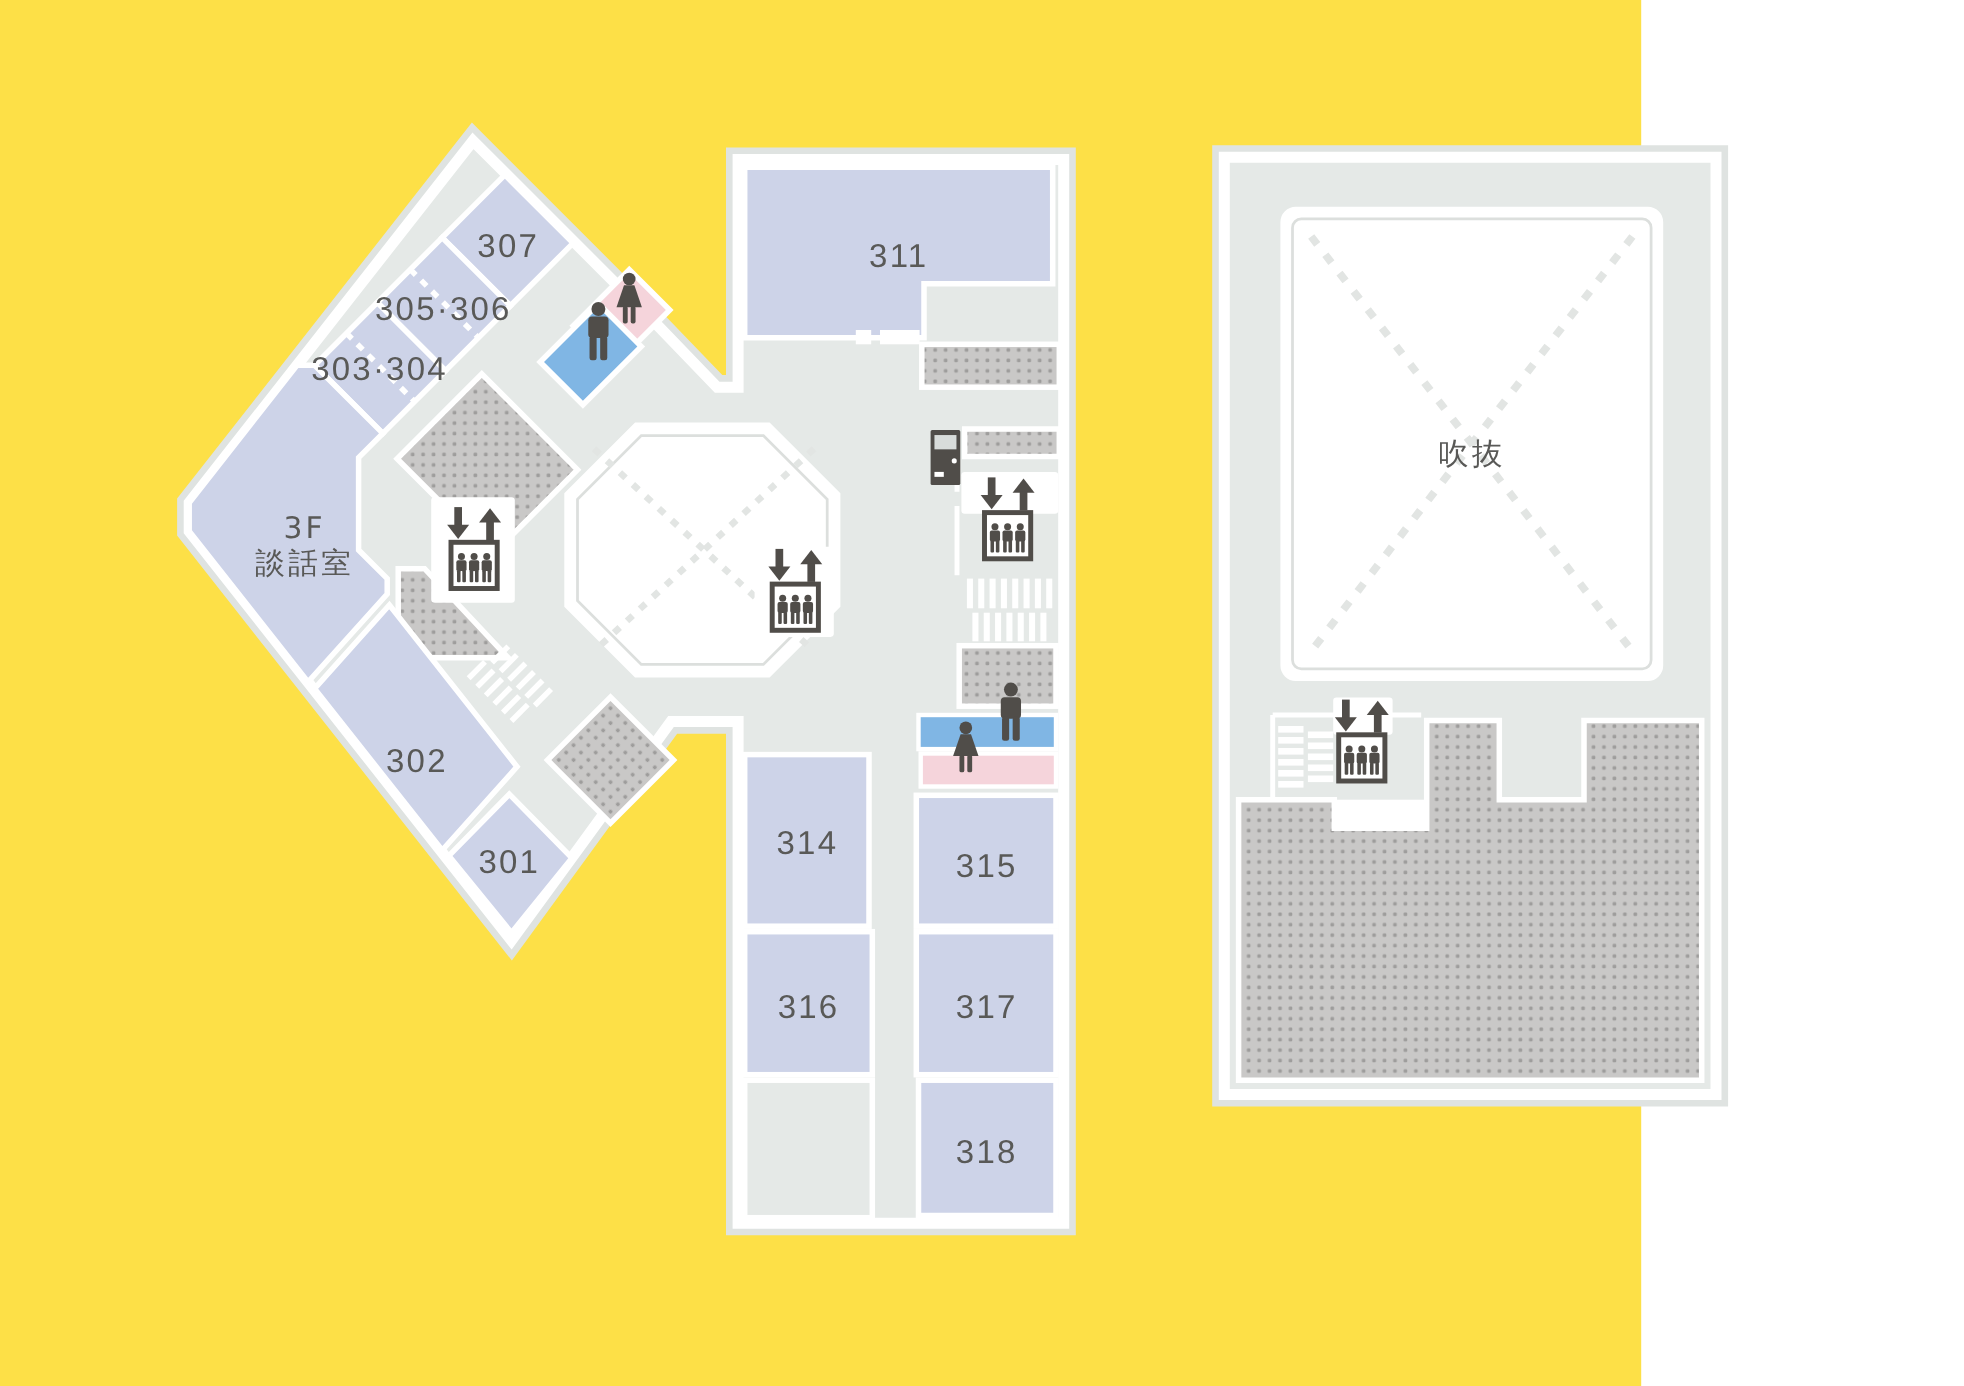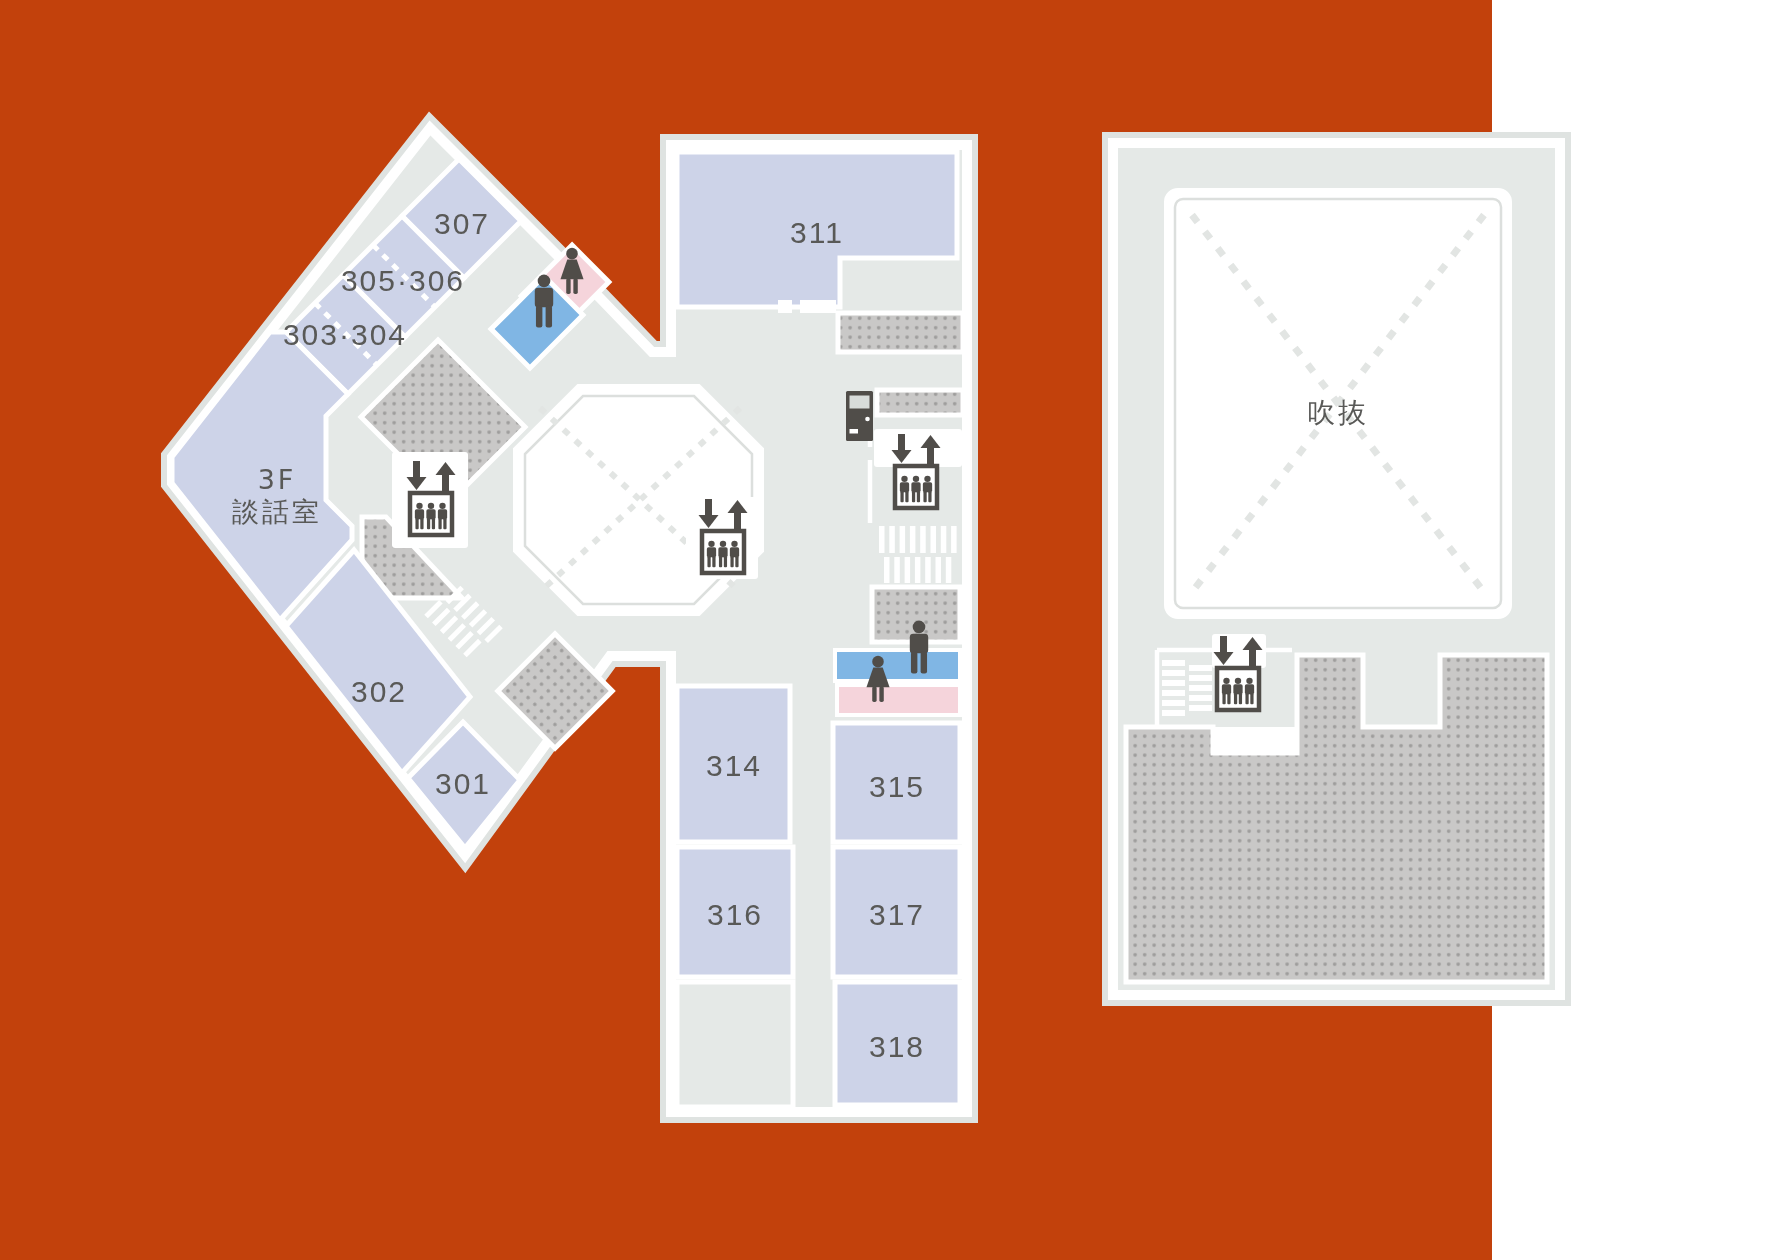--- a/index.html
+++ b/index.html
@@ -1,16 +1,16 @@
 <!DOCTYPE html>
 <html><head>
 <meta charset="utf-8">
 <style>
   html,body{margin:0;padding:0;background:#ffffff;}
-  .wrap{width:1492px;height:1260px;position:relative;background:#c2410c;}
+  .wrap{width:1492px;height:1260px;position:relative;background:#fde047;}
   svg{display:block;}
   
   .shell-band{fill:none;stroke:#dfe3e1;stroke-width:22;}
   .shell-floor{fill:#e5e9e7;stroke:#ffffff;stroke-width:10;}
   
   .room{fill:#cdd3e8;stroke:#ffffff;stroke-width:5;}
   .openfloor{fill:#e5e9e7;stroke:#ffffff;stroke-width:5;}
   .dots{fill:url(#dots);stroke:#ffffff;stroke-width:5;}
   .wall{stroke:#ffffff;stroke-width:4.5;fill:none;}
   .dashwall{stroke:#ffffff;stroke-width:5;fill:none;stroke-dasharray:7 7;}

